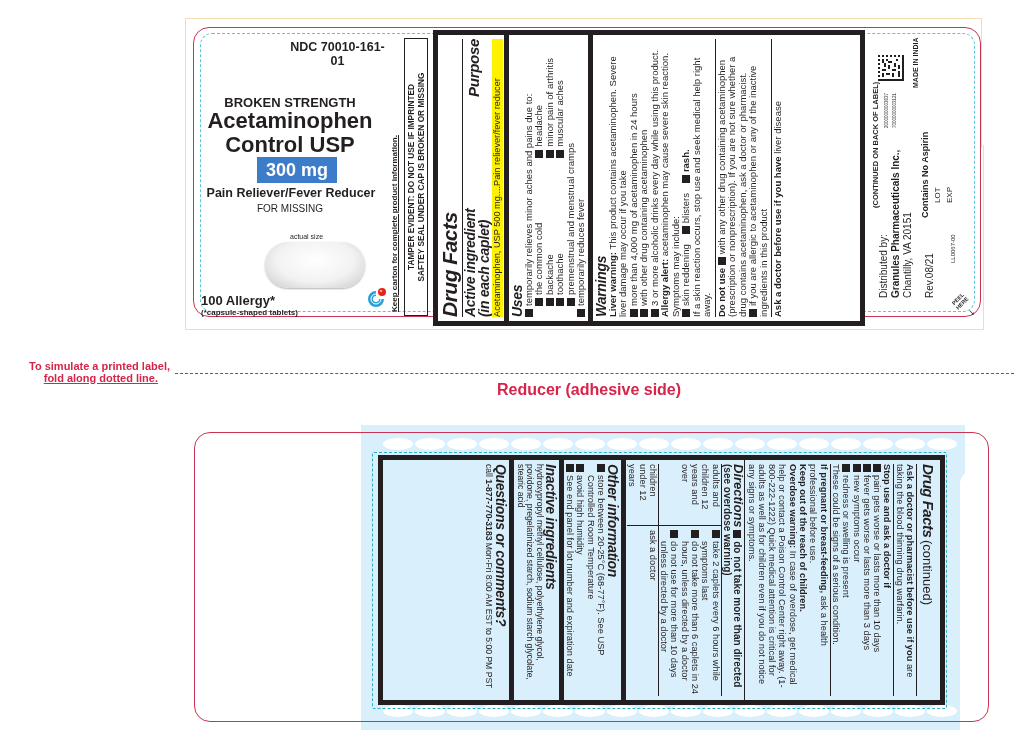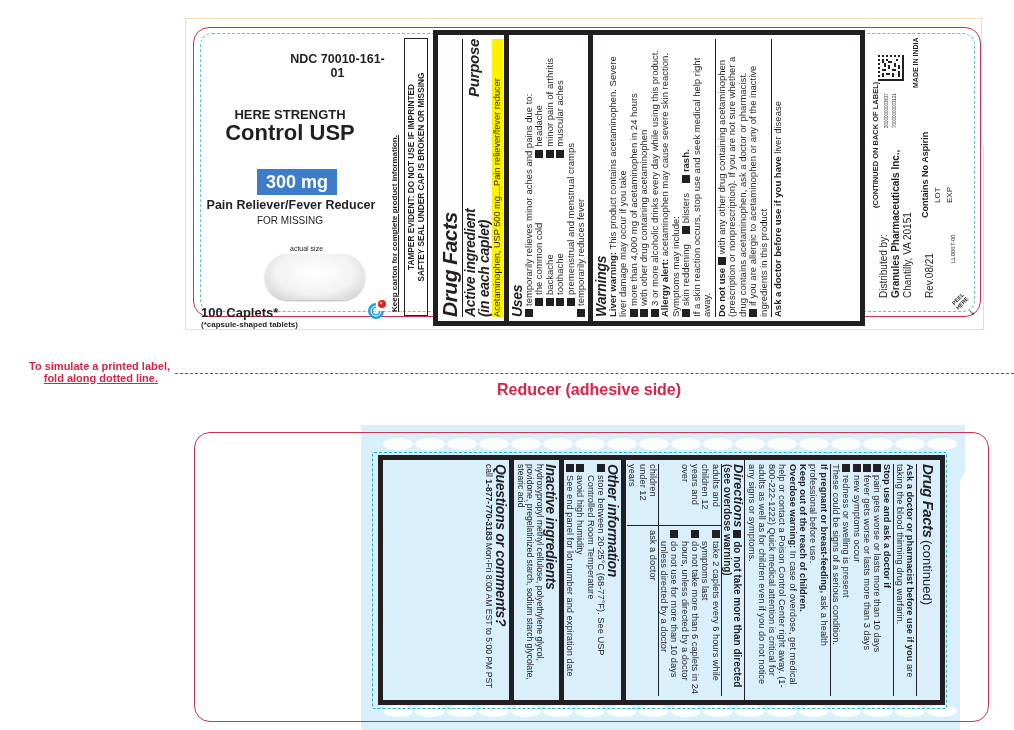--- a/index.html
+++ b/index.html
@@ -3,21 +3,21 @@
 <meta charset="utf-8">
 <style>
   * { box-sizing: border-box; margin: 0; padding: 0; }
   html, body { width: 1014px; height: 730px; background: #ffffff; overflow: hidden; position: relative; font-family: "Liberation Sans", sans-serif; color: #231f20; }
   .abs { position: absolute; }
   .beige { border: 1.5px solid #f2dfb0; }
   .redline { border: 1.5px solid #cc3350; }
   .tealdash { border: 1.5px dashed #5bc4d6; }
 
   
-  .front { left: 195px; top: 48px; width: 190px; height: 290px; text-align: center; }
+  .front { left: 195px; top: 36px; width: 190px; height: 290px; text-align: center; }
   .ndc { position: absolute; left: 95px; top: 4px; font-weight: bold; font-size: 12.5px; }
   .xs { position: absolute; left: 0; width: 190px; top: 59px; font-weight: bold; font-size: 13px; }
   .name1 { position: absolute; left: 0; width: 190px; top: 73px; font-weight: bold; font-size: 22px; line-height: 24px; }
   .strength { position: absolute; left: 62px; top: 121px; width: 80px; height: 26px; background: #3d7cc9; color: #fff; font-weight: bold; font-size: 18px; line-height: 26px; }
   .prr { position: absolute; left: 0; width: 192px; top: 150px; font-weight: bold; font-size: 12.5px; }
   .fa { position: absolute; left: 0; width: 190px; top: 167px; font-size: 10px; }
   .actual { position: absolute; left: 95px; top: 197px; font-size: 7px; }
   .caplet { position: absolute; left: 70px; top: 206px; width: 100px; height: 46px; border-radius: 23px; background: radial-gradient(ellipse at 50% 40%, #ffffff 0%, #f2f2f2 55%, #c9c9c9 100%); box-shadow: 0 1px 2px rgba(0,0,0,0.3); }
   .count { position: absolute; left: 6px; top: 257px; font-weight: bold; font-size: 13px; text-align: left; }
   .capsule-note { position: absolute; left: 6px; top: 272px; font-weight: bold; font-size: 8px; text-align: left; }
@@ -59,30 +59,31 @@
 <body>
 
 <div class="abs beige" style="left:185px; top:18px; width:797px; height:312px; border-right:none;"></div>
 <div class="abs" style="left:940px; top:18px; width:42px; height:130px; border-top:1.5px solid #f2dfb0; border-right:1.5px solid #f2dfb0;"></div>
 <div class="abs" style="left:978px; top:145px; width:6px; height:185px; border-right:1.5px solid #f2dfb0; border-bottom:1.5px solid #f2dfb0;"></div>
 <div class="abs redline" style="left:193px; top:27px; width:788px; height:290px; border-radius:16px;"></div>
 <div class="abs tealdash" style="left:200px; top:33px; width:775px; height:279px; border-radius:12px;"></div>
 
 <div class="abs front">
   <div class="ndc">NDC 70010-161-01</div>
-  <div class="xs">HERE STRENGTH</div>
+  <div class="xs">BROKEN STRENGTH</div>
   <div class="name1">
+    <div>Acetaminophen</div>
     <div>Control USP</div>
   </div>
   <div class="strength">300 mg</div>
   <div class="prr">Pain Reliever/Fever Reducer</div>
   <div class="fa">FOR MISSING</div>
   <div class="actual">actual size</div>
   <div class="caplet"></div>
-  <div class="count">100 Caplets*</div>
+  <div class="count">100 Allergy*</div>
   <div class="capsule-note">(*capsule-shaped tablets)</div>
   <svg class="logo" viewBox="0 0 26 26">
     <path d="M13 5 A8 8 0 1 0 21 13 L16 13 A3 3 0 1 1 13 10 Z" fill="#2a9fd8"></path>
     <path d="M13 8 A5 5 0 1 0 18 13" fill="none" stroke="#fff" stroke-width="1"></path>
     <path d="M13 11 A2 2 0 1 0 15 13" fill="none" stroke="#fff" stroke-width="0.8"></path>
     <circle cx="19" cy="6" r="4" fill="#e2231a"></circle>
     <circle cx="18" cy="5" r="1.3" fill="#ff9a8a"></circle>
   </svg>
 </div>
 

